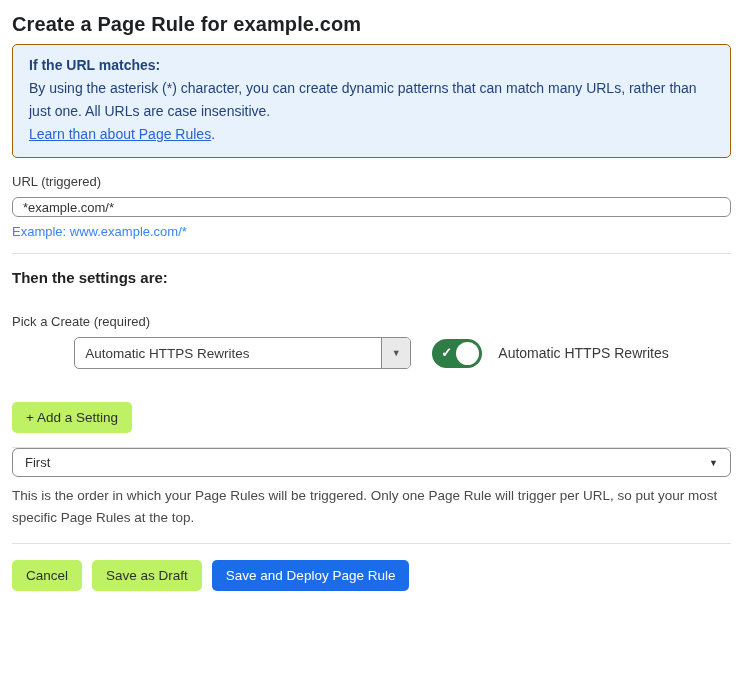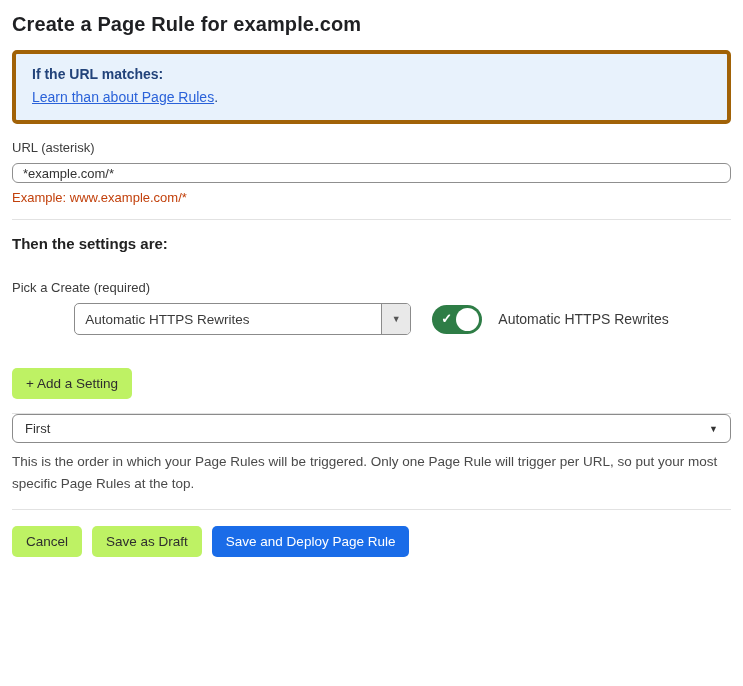--- a/index.html
+++ b/index.html
@@ -11,28 +11,28 @@
     font-family: "Liberation Sans", sans-serif;
     color: #3a3a3a;
     overflow: hidden;
   }
   .container { padding: 13px 12px 0 12px; }
 
   .page-title {
     font-size: 20px;
     font-weight: 700;
     color: #1f2023;
-    margin: 0 0 14px 0;
+    margin: 0 0 8px 0;
     letter-spacing: 0.1px;
   }
 
   
   .info-box {
     background: #e8f2fc;
-    border: 4px solid #a16207;
+    border: 1px solid #a16207;
     border-radius: 5px;
     padding: 9px 16px 11px 16px;
     color: #22437a;
     font-size: 14px;
     line-height: 23px;
   }
   .info-box .info-heading { font-weight: 700; }
   .info-box a.info-link {
     color: #2a62d9;
     text-decoration: underline;
@@ -54,21 +54,21 @@
     padding: 0 10px;
     font-size: 13px;
     color: #333333;
     font-family: "Liberation Sans", sans-serif;
     outline: none;
     background: #ffffff;
   }
 
   .helper-text {
     font-size: 13px;
-    color: #c2410c;
+    color: #3b82f6;
     margin-top: 7px;
   }
 
   hr.divider {
     border: none;
     border-top: 1px solid #e2e2e2;
     margin: 14px 0 0 0;
   }
 
   .section-heading {
@@ -205,24 +205,25 @@
 </style>
 </head>
 <body>
 
 <div class="container">
 
   <h1 class="page-title">Create a Page Rule for example.com</h1>
 
   <div class="info-box">
     <div class="info-heading">If the URL matches:</div>
+    <div><span>By using the asterisk (*) character, you can create dynamic patterns that can match many URLs, rather than just one. All URLs are case insensitive.</span></div>
     <div><a class="info-link">Learn than about Page Rules</a><span class="info-suffix">.</span></div>
   </div>
 
-  <div class="field-label">URL (asterisk)</div>
+  <div class="field-label">URL (triggered)</div>
   <input class="text-input" type="text" value="*example.com/*" style="">
   <div class="helper-text">Example: www.example.com/*</div>
 
   <hr class="divider">
 
   <div class="section-heading">Then the settings are:</div>
 
   <div class="field-label picker-label">Pick a Create (required)</div>
 
   <div class="setting-row">

